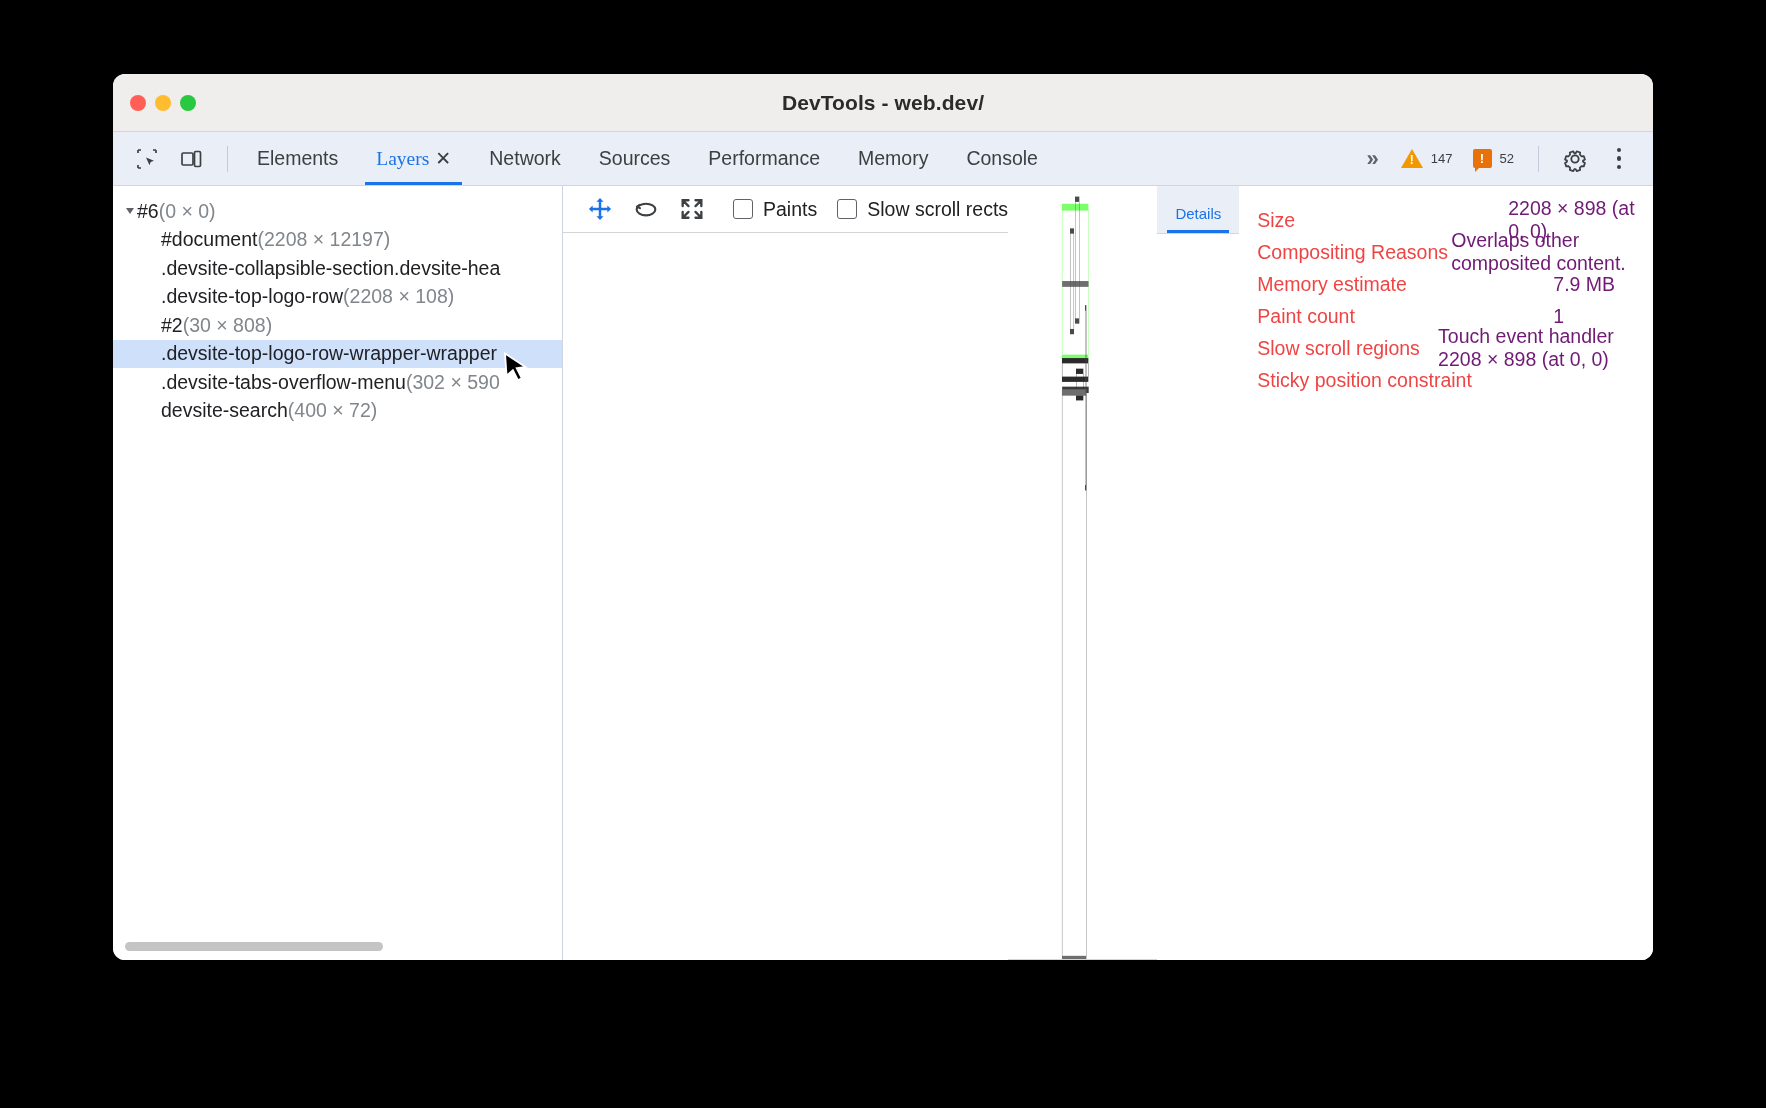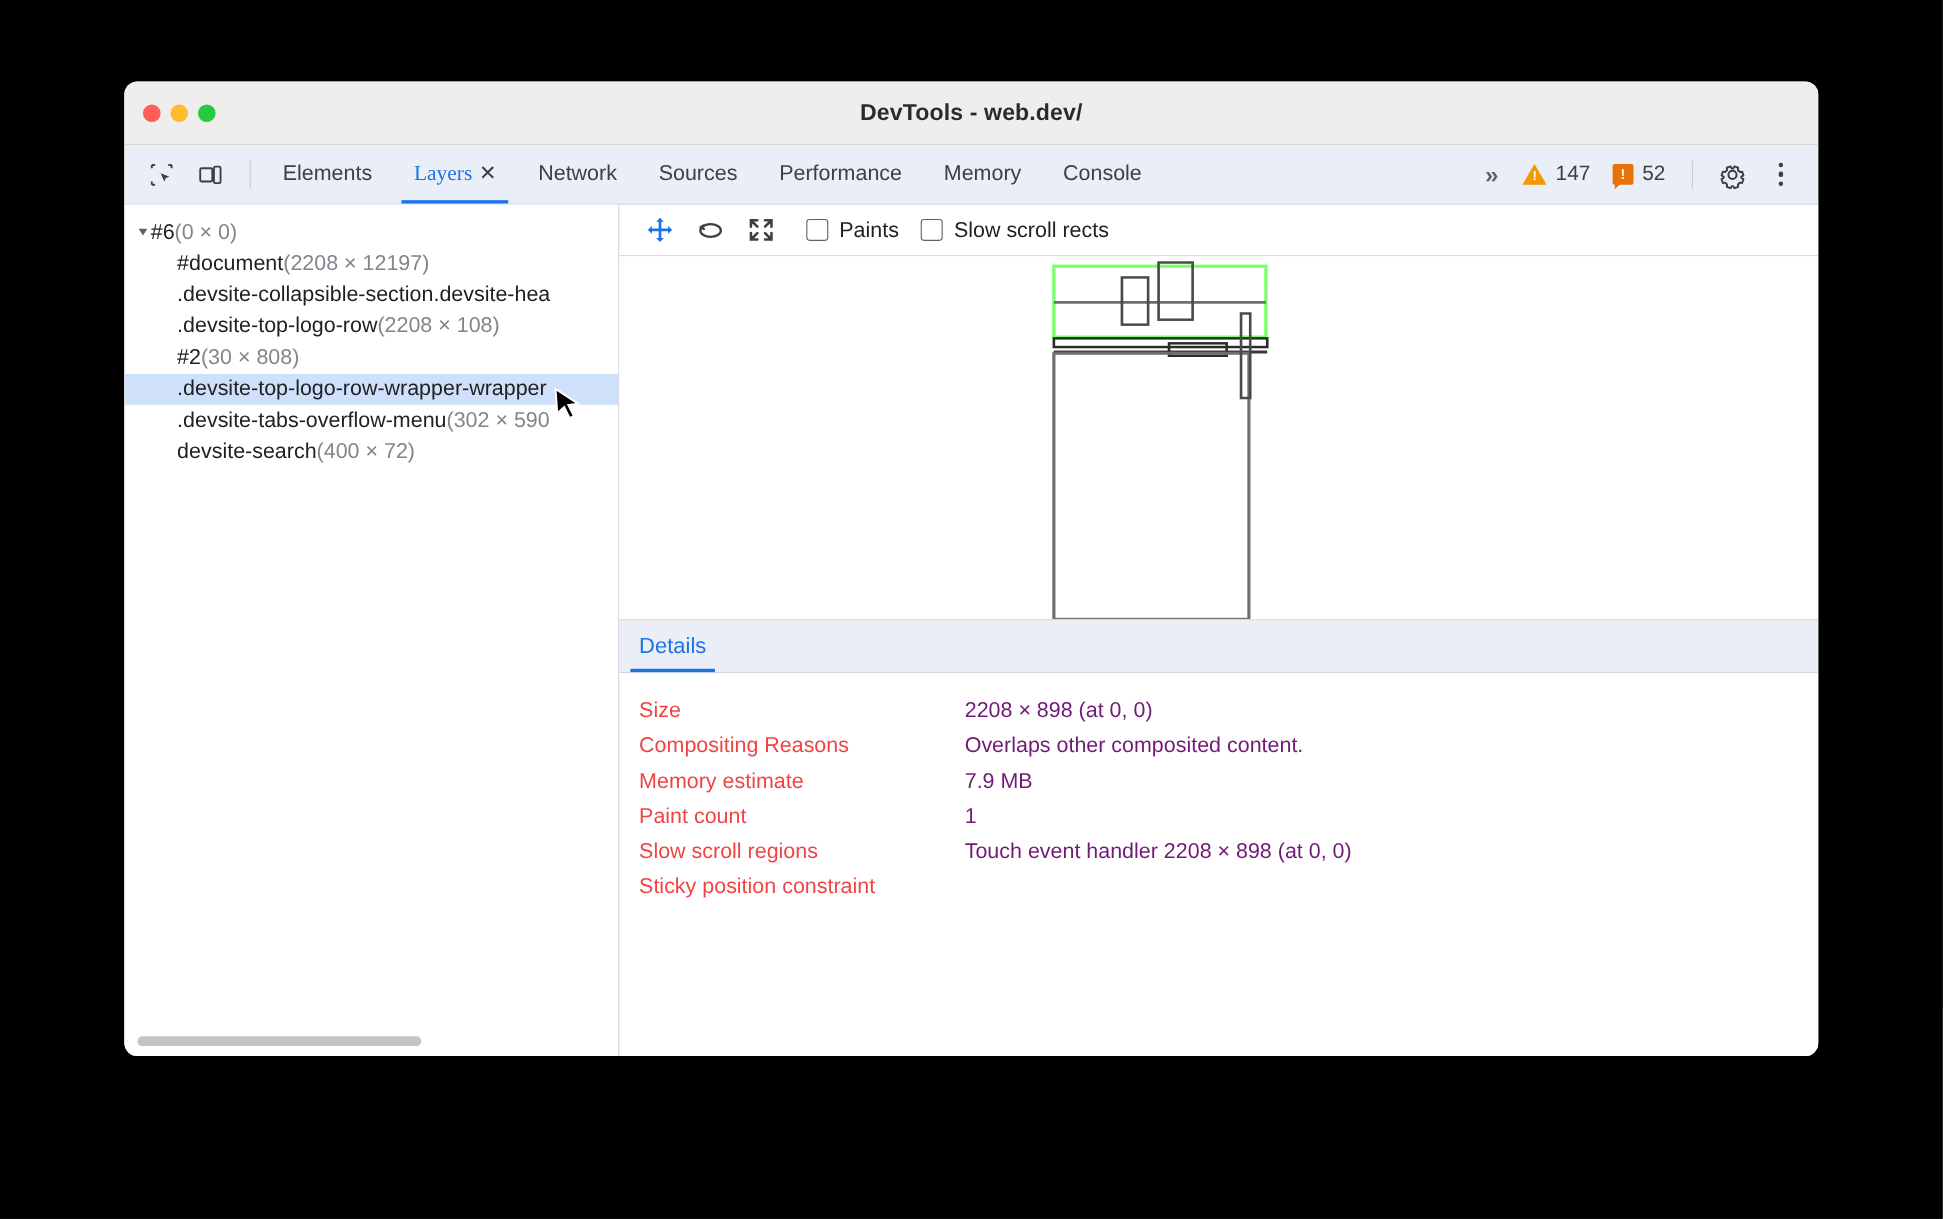--- a/index.html
+++ b/index.html
@@ -77,21 +77,21 @@
 
   .tabbar-right {
     margin-left: auto; display: flex; align-items: center;
     padding-right: 14px; gap: 4px;
   }
   .chev-more {
     font-size: 22px; color: #5f6368; letter-spacing: -4px;
     padding: 0 14px 0 8px; font-weight: bold;
   }
   .badge { display: flex; align-items: center; gap: 8px; padding: 0 8px; }
-  .badge-num { font-size: 19px; color: #3c4043; }
+  .badge-num { font-size: 13px; color: #3c4043; }
   .warn-tri {
     width: 0; height: 0;
     border-left: 11px solid transparent;
     border-right: 11px solid transparent;
     border-bottom: 19px solid #f29900;
     position: relative;
   }
   .warn-tri::after {
     content: "!"; position: absolute;
     left: -3px; top: 5px; width: 6px;
@@ -145,21 +145,21 @@
     transform: rotate(90deg);
   }
   .tree-name { color: #202124; }
   .tree-dim { color: #80868b; }
   .h-scroll {
     position: absolute; left: 12px; bottom: 9px; width: 258px; height: 9px;
     background: #c4c4c4; border-radius: 5px;
   }
 
   
-  .right-pane { flex: 1; display: flex; flex-direction: column; background: #fff; }
+  .right-pane { flex: 1; display: flex; flex-direction: row; background: #fff; }
   .layers-toolbar {
     height: 47px; background: #fff;
     border-bottom: 1px solid #d4d4d4;
     display: flex; align-items: center; padding-left: 16px; gap: 4px;
   }
   .lt-btn {
     width: 42px; height: 38px; display: flex;
     align-items: center; justify-content: center; border-radius: 4px;
   }
   .cbx-wrap {
@@ -176,21 +176,21 @@
     border-bottom: 1px solid #d4d4d4;
   }
 
   
   .details-tabs {
     height: 48px; background: #eaeef6;
     border-bottom: 1px solid #cfd5e2;
     display: flex; align-items: flex-end;
   }
   .details-tab {
-    font-size: 20px; color: #1a73e8;
+    font-size: 15px; color: #1a73e8;
     padding: 0 18px 11px 18px; position: relative;
   }
   .details-tab::after {
     content: ""; position: absolute; left: 10px; right: 10px; bottom: 0;
     height: 3px; background: #1a73e8;
   }
   .details-body { padding: 18px 0 0 18px; background: #fff; flex: 1; }
   .d-row { display: flex; height: 32px; align-items: center; font-size: 19.5px; }
   .d-key { width: 296px; font-weight: normal; color: #ef4444; }
   .d-val { color: #701a75; }

